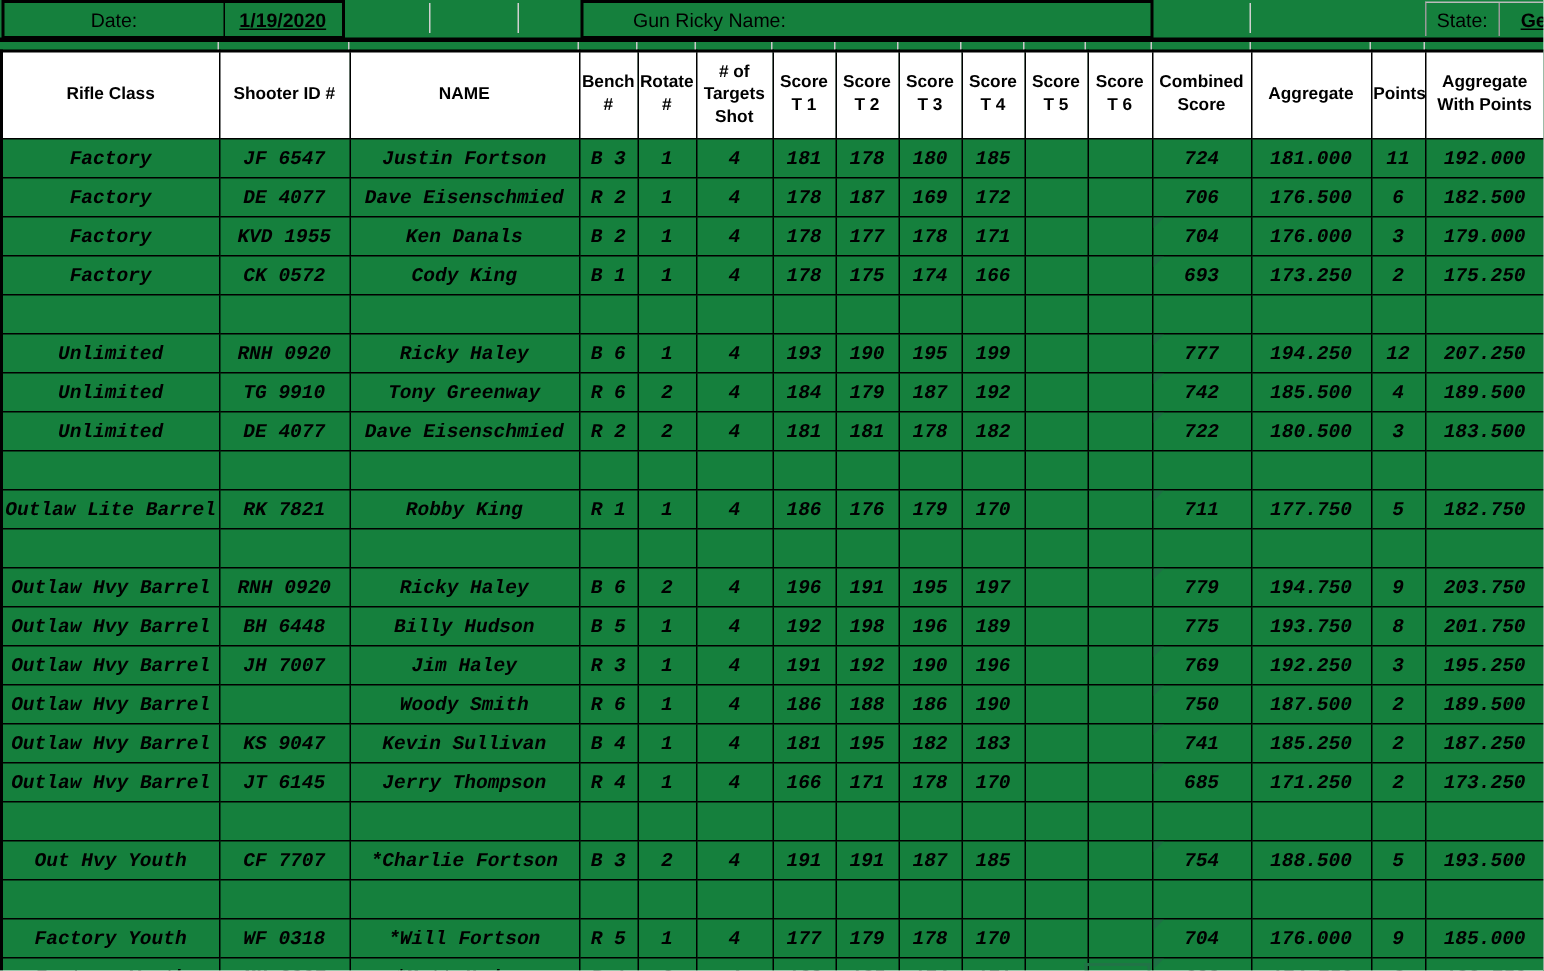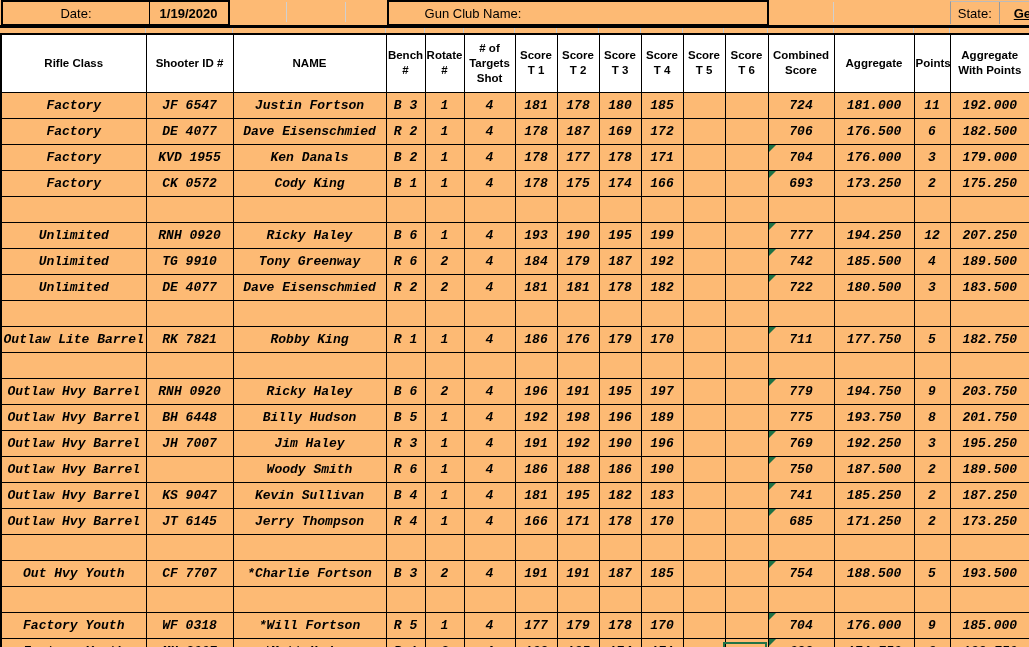--- a/index.html
+++ b/index.html
@@ -1,26 +1,26 @@
 <!DOCTYPE html>
 <html style="--flag-green: #1e7145; --sel-green: #217346;"><head>
 <meta charset="utf-8">
 <style>
   html,body{margin:0;padding:0;background:#fff;}
-  .stage{position:relative;width:1029px;height:647px;overflow:hidden;background:#fdba74;
+  .stage{position:relative;width:1029px;height:647px;overflow:hidden;background:#15803d;
          font-family:"Liberation Sans",sans-serif;color:#000;}
 
   
   .topbar{position:absolute;top:0;left:0;width:1029px;height:25px;border-bottom:3px solid #000;}
   .box{position:absolute;top:0;height:22px;border:2px solid #000;display:flex;}
   .date-box{left:1px;width:225px;}
   .club-box{left:387px;width:378px;}
   .box .lbl,.box .val{display:flex;align-items:center;justify-content:center;font-size:13px;height:100%;}
   .date-box .lbl{width:146px;}
-  .date-box .val{width:77px;border-left:1.5px solid #000;font-weight:bold;}
+  .date-box .val{width:77px;border-left:1.5px solid #000;font-weight:bold;text-decoration:underline;}
   .club-box .lbl{width:168px;}
   .club-box .val{width:208px;border-left:1px solid #000;font-weight:bold;font-size:13.5px;}
   .state-cells{position:absolute;top:1px;left:950px;width:126px;height:22px;display:flex;
                border-left:1px solid #999;border-top:1px solid #bbb;}
   .state-cells .lbl{width:48px;display:flex;align-items:center;justify-content:center;font-size:13px;}
   .state-cells .val{width:78px;display:flex;align-items:center;justify-content:center;
                     border-left:1px solid #999;font-weight:bold;font-size:13px;text-decoration:underline;}
   .tb-vline{position:absolute;top:2px;height:20px;width:1px;background:#d0d0d0;}
   .sp-vline{position:absolute;top:28px;height:6px;width:1px;background:#c9c9c9;}
 
@@ -46,21 +46,21 @@
 <body>
 
 <div class="stage">
 
   <div class="topbar">
     <div class="box date-box">
       <div class="lbl">Date:</div>
       <div class="val">1/19/2020</div>
     </div>
     <div class="box club-box">
-      <div class="lbl">Gun Club Name:</div>
+      <div class="lbl">Gun Ricky Name:</div>
     </div>
     <div class="state-cells">
       <div class="lbl">State:</div>
       <div class="val">Georgia</div>
     </div>
     <div class="tb-vline" style="left:286px"></div>
     <div class="tb-vline" style="left:345px"></div>
     <div class="tb-vline" style="left:833px"></div>
   </div>
 

